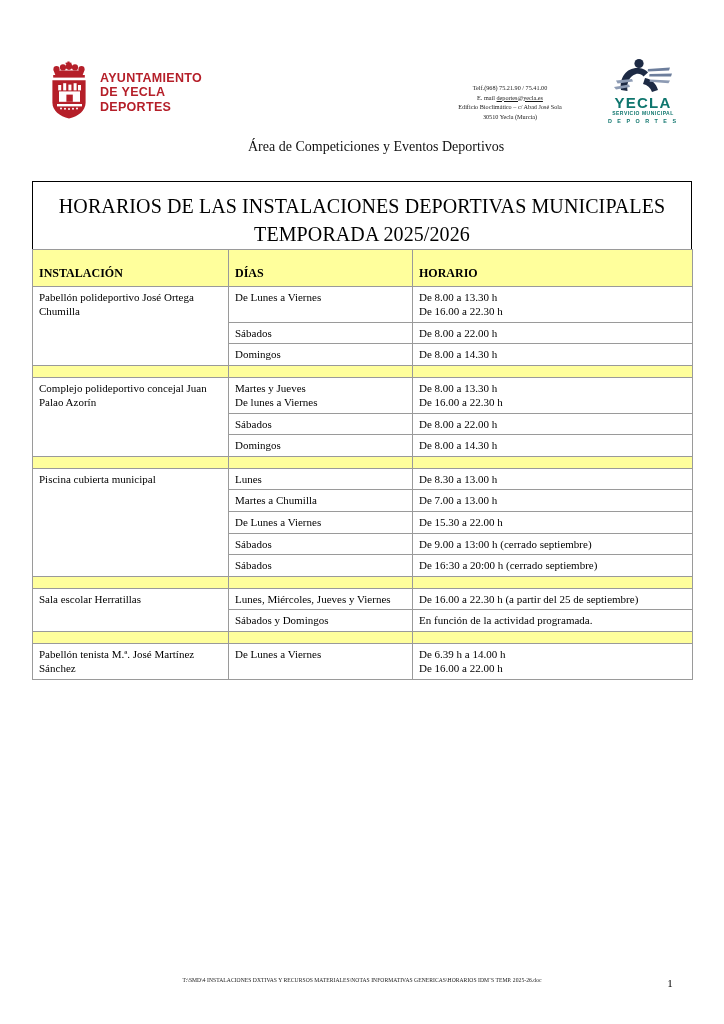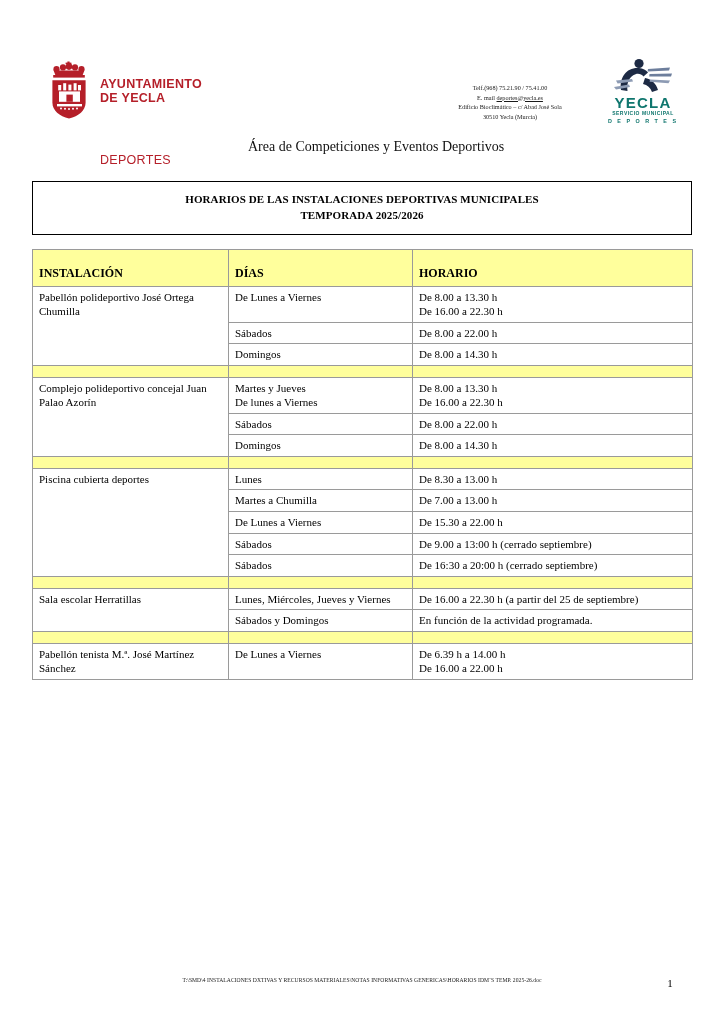--- a/index.html
+++ b/index.html
@@ -43,37 +43,36 @@
   .ayto-crest {
     position: absolute;
     left: 0;
     top: 0;
     width: 42px;
     height: 58px;
   }
   .ayto-words {
     position: absolute;
     left: 52px;
-    top: 16px;
+    top: 10px;
     font-family: "Liberation Sans", "DejaVu Sans", sans-serif;
     line-height: 1.14;
   }
   .ayto-words .l1,
   .ayto-words .l2 {
     font-size: 12.5px;
     font-weight: bold;
     letter-spacing: 0.3px;
     color: #b51f29;
   }
   .ayto-words .l3 {
     font-size: 12.5px;
-    font-weight: normal;
+    font-weight: bold;
     letter-spacing: 0.3px;
     color: #b51f29;
-    margin-top: 47px;
   }
 
   
   .contact {
     position: absolute;
     left: 410px;
     top: 28px;
     width: 200px;
     text-align: center;
     font-family: "Liberation Serif", "DejaVu Serif", serif;
@@ -144,22 +143,22 @@
     position: absolute;
     left: 32px;
     top: 181px;
     width: 660px;
     box-sizing: border-box;
     border: 1px solid #000000;
     padding: 10px 8px 11px 8px;
     text-align: center;
   }
   .title-box .tline {
-    font-size: 11px;
-    font-weight: bold;
+    font-size: 20px;
+    font-weight: normal;
     line-height: 1.42;
     letter-spacing: 0.1px;
   }
 
   
   .sched-table {
     position: absolute;
     left: 32px;
     top: 249px;
     width: 660px;
@@ -373,21 +372,21 @@
           <td class="multi-line">
             <span>De 8.00 a 14.30 h</span>
           </td>
         </tr>
         <tr class="spacer">
           <td></td>
           <td></td>
           <td></td>
         </tr>
         <tr>
-          <td rowspan="5">Piscina cubierta deportes</td>
+          <td rowspan="5">Piscina cubierta municipal</td>
           <td class="multi-line">
             <span>Lunes</span>
           </td>
           <td class="multi-line">
             <span>De 8.30 a 13.00 h</span>
           </td>
         </tr>
         <tr>
           <td class="multi-line">
             <span>Martes a Chumilla</span>

